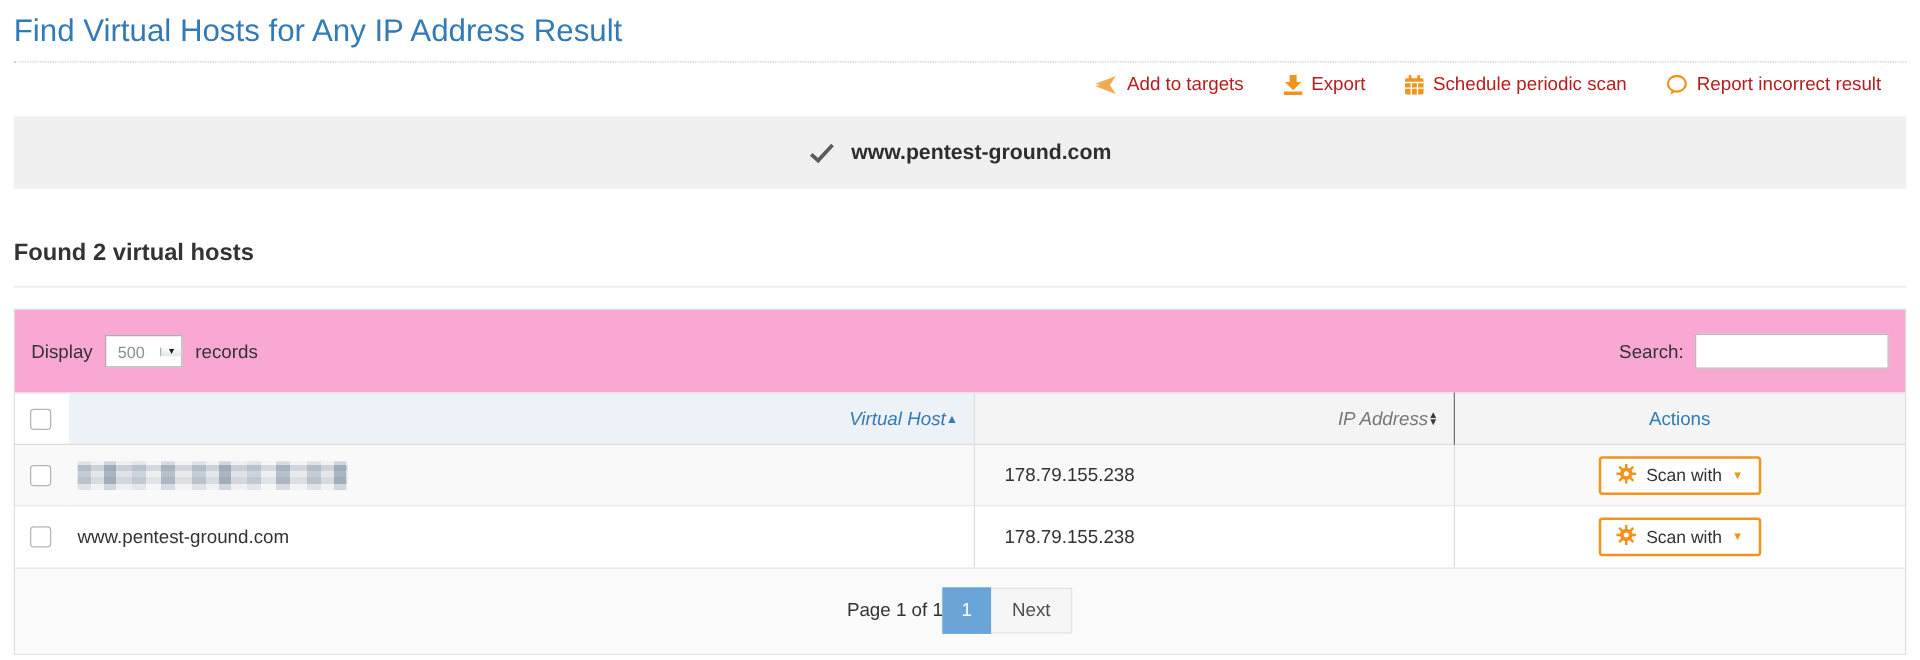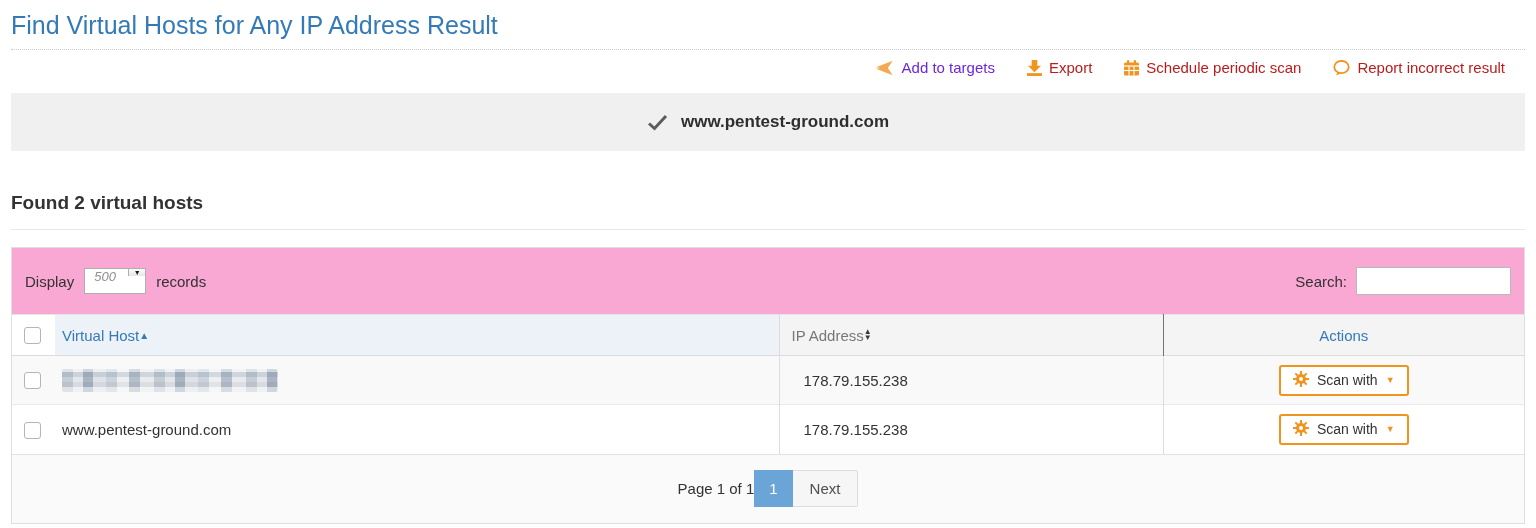--- a/index.html
+++ b/index.html
@@ -18,21 +18,21 @@
     border-bottom:1px dotted #ccc;
   }
 
   
   .toolbar {
     display:flex; justify-content:flex-end; align-items:center;
     gap:32px; padding:9px 20px 9px 0; font-size:15px;
   }
   .tool-item { display:inline-flex; align-items:center; gap:7px; cursor:pointer; }
   .tool-item .lbl-blue { color:#b91c1c; }
-  .tool-item .lbl-muted { color:#6d28d9; }
+  .tool-item .lbl-muted { color:#b91c1c; }
   .ticon { display:inline-flex; align-items:center; }
 
   
   .banner {
     margin-top:8px; height:58px; background:#F0F0F0;
     display:flex; align-items:center; justify-content:center; gap:13px;
     font-size:17px; font-weight:700; color:#2E2E2E;
   }
 
   
@@ -44,22 +44,22 @@
 
   
   .datatable { margin-top:17px; border:1px solid #DFDFDF; background:#fff; }
 
   .controls {
     display:flex; justify-content:space-between; align-items:center;
     padding:19px 13px; font-size:15px; background:#f9a8d4;
   }
   .display-group, .search-group { display:flex; align-items:center; }
   .select-box {
-    display:inline-flex; align-items:flex-start; margin:0 10px;
-    width:62px; height:26px; border:1px solid #AFAFAF; background:#fff; cursor:pointer;font-style:italic;
+    display:inline-flex; align-items:center; margin:0 10px;
+    width:62px; height:26px; border:1px solid #AFAFAF; background:#fff; cursor:pointer;
   }
   .select-value { flex:1; display:flex; align-items:center; padding-left:9px;
     font-size:13px; color:#8F8F8F; }
   .select-arrow {
     width:17px; border-left:1px solid #AFAFAF;
     background:linear-gradient(#fcfcfc,#e6e6e6);
     display:flex; align-items:center; justify-content:center;
     font-size:7px; color:#1d1d1d;
   }
   .search-group input {
@@ -69,21 +69,21 @@
   }
 
   table { width:100%; border-collapse:collapse; font-size:15px; table-layout:fixed; }
   col.c-cb { width:43px; } col.c-ip { width:384px; } col.c-ac { width:361px; }
   thead tr { border-top:1px solid #E5E5E5; border-bottom:1px solid #DCDCDC; }
   thead th { height:41px; font-weight:400; text-align:left; padding:0; }
   th.h-cb { background:#fff; }
   th.h-vh { background:#EDF1F8; color:#337AB7; padding-left:7px; cursor:pointer; }
   th.h-ip { background:#F4F4F4; color:#777; padding-left:12px; border-left:1px solid #DDD; cursor:pointer; }
   th.h-ac { background:#F4F4F4; color:#337AB7; text-align:center; border-left:1px solid #737373; }
-  .h-inner { display:flex; align-items:center; justify-content:flex-start; padding-right:12px; }
+  .h-inner { display:flex; align-items:center; justify-content:flex-end; padding-right:12px;font-style:italic; }
   .sort-asc { color:#337AB7; font-size:10px; }
   .sort-both { display:inline-flex; flex-direction:column; color:#3A3A3A; font-size:8px; line-height:6px; }
 
   tbody td { height:49px; padding:0; }
   tr.row-odd { background:#F9F9F9; }
   tr.row-even { background:#FFF; border-top:1px solid #E9E9E9; }
   td.b-cb { padding-left:0; }
   td.b-vh { padding-left:7px; color:#333; }
   td.b-ip { padding-left:24px; border-left:1px solid #DDD; }
   td.b-ac { border-left:1px solid #DDD; text-align:center; }

